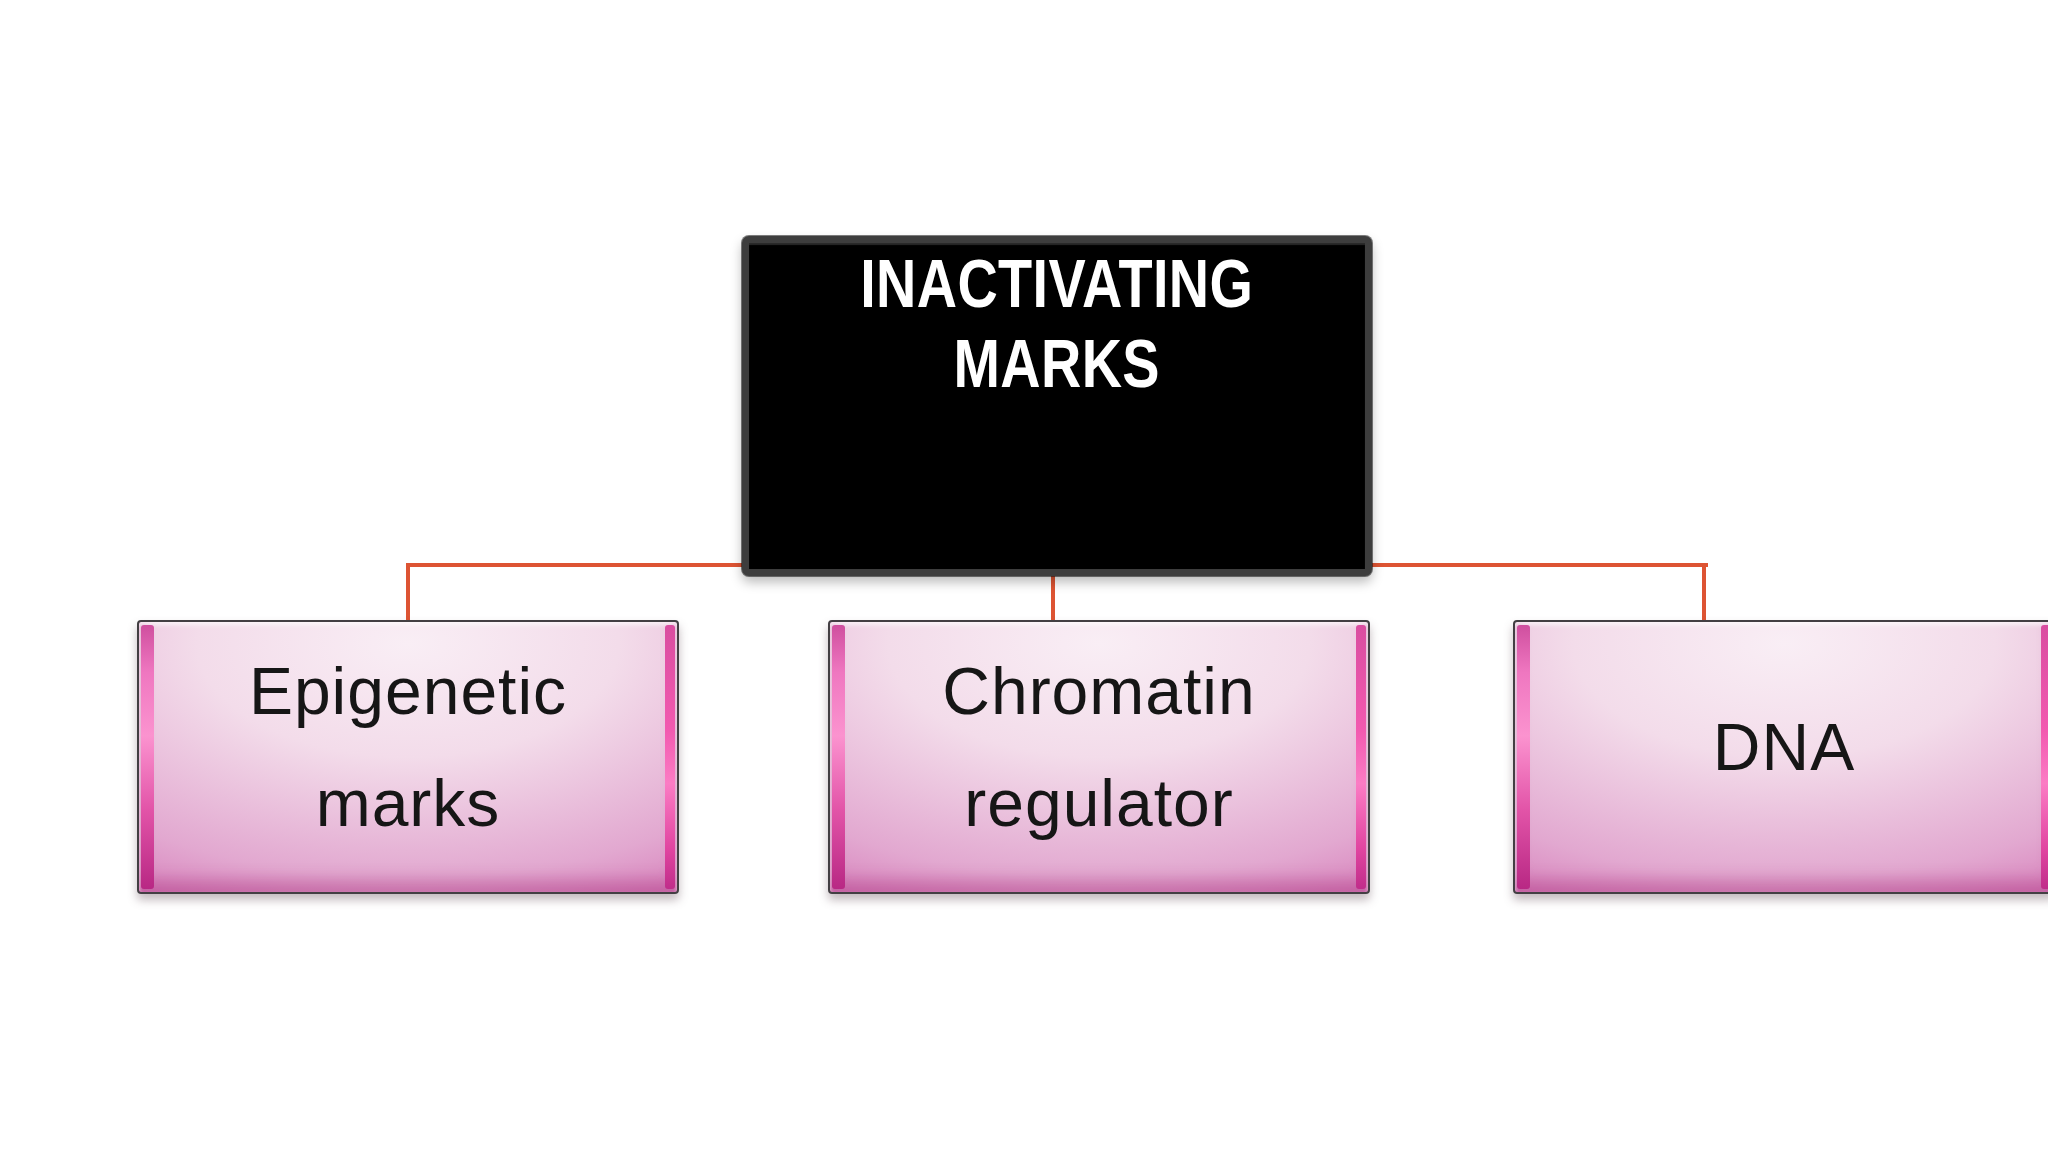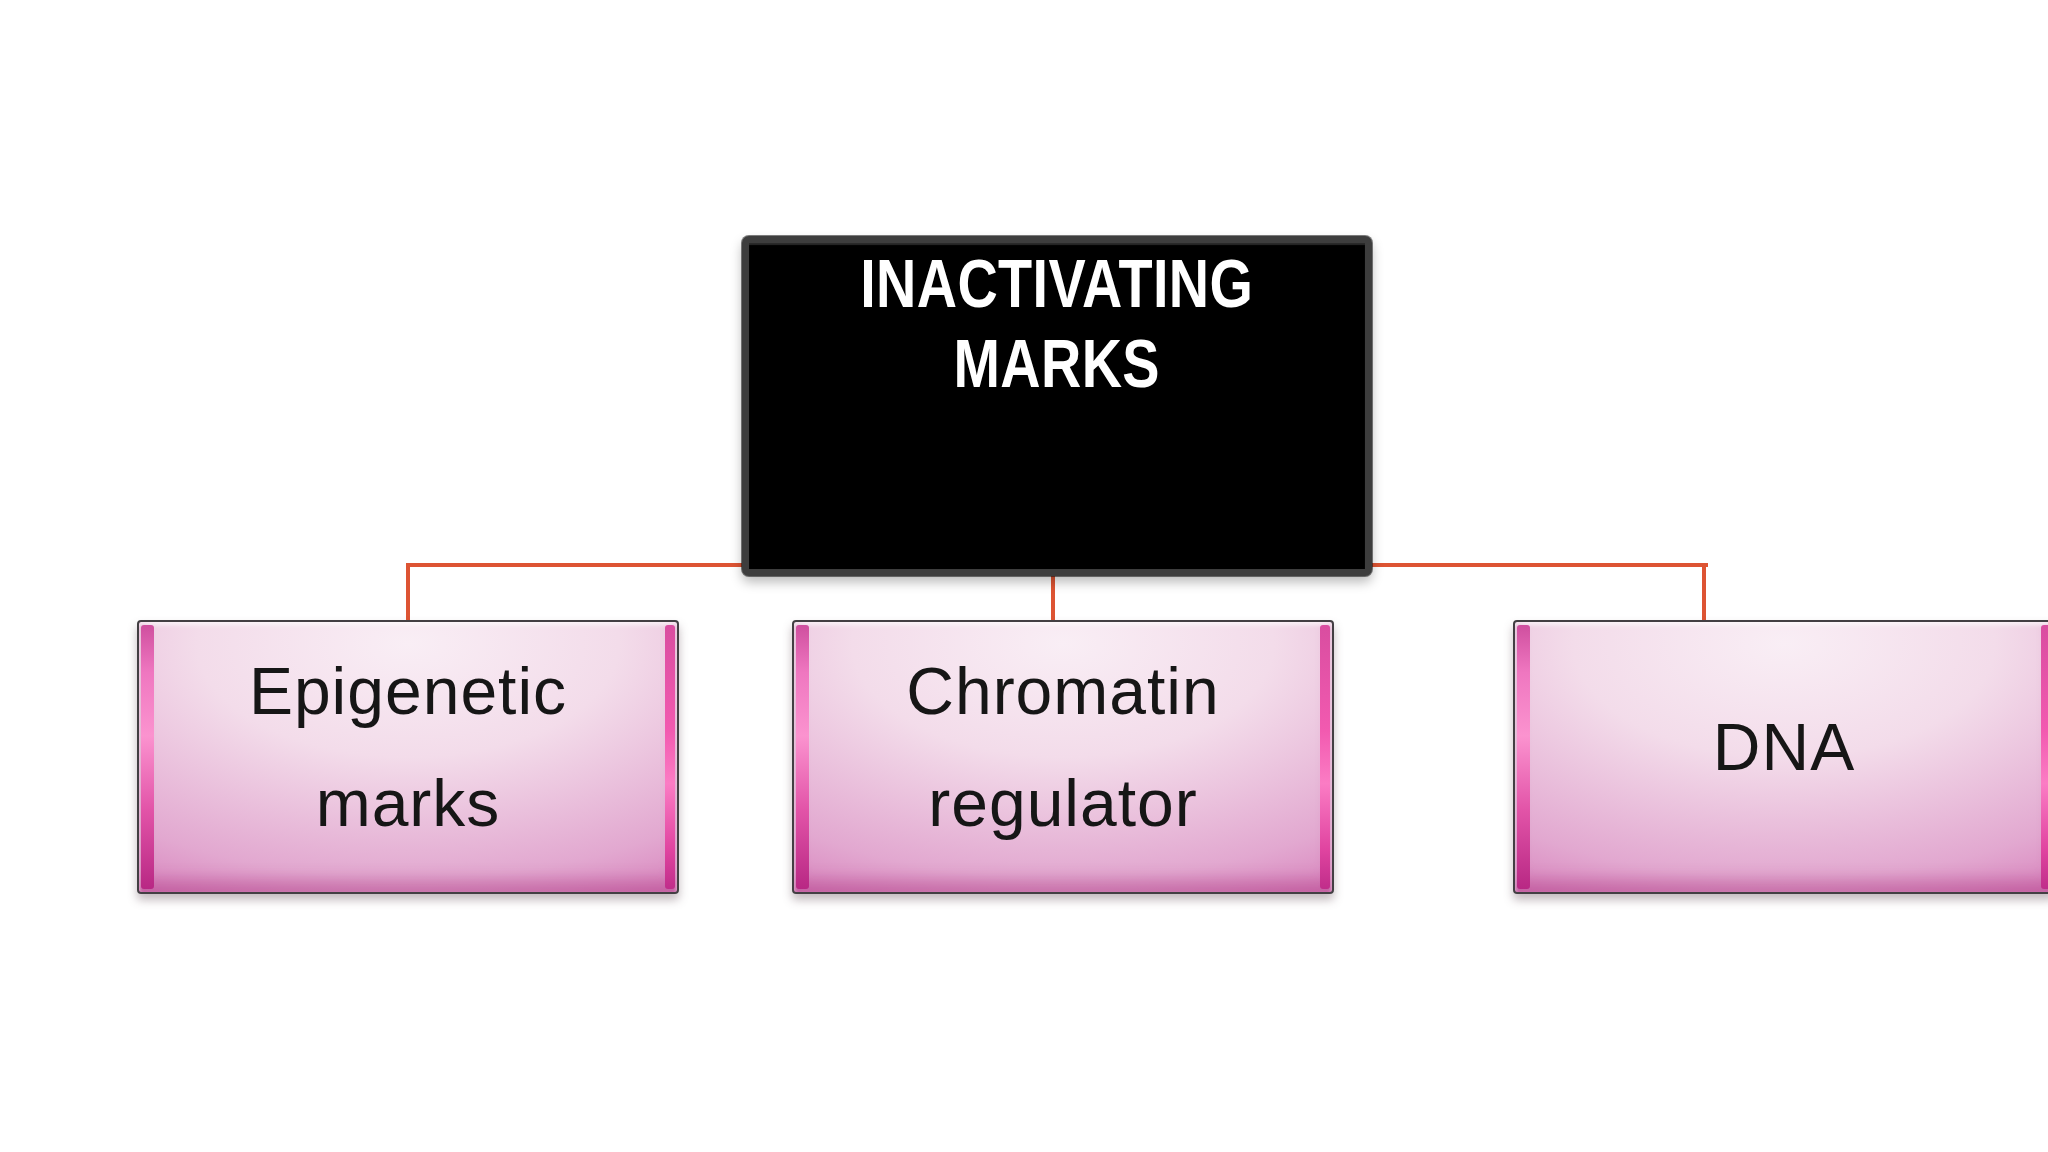--- a/index.html
+++ b/index.html
@@ -96,21 +96,21 @@
     content: "";
     position: absolute;
     right: 2px; top: 3px; bottom: 3px;
     width: 10px;
     border-radius: 3px;
     background: linear-gradient(180deg,
       #d94da0 0%, #f25ab0 40%, #fb7cc4 60%,
       #e044a0 85%, #c02d8a 100%);
   }
   .node-left  { left: 137px;  }
-  .node-mid   { left: 792px;  }
+  .node-mid   { left: 828px;  }
   .node-right { left: 1513px; }
 
   .node-text {
     position: relative;
     z-index: 3;
     font-size: 66px;
     line-height: 112px;
     letter-spacing: 1px;
     color: #161616;
     text-align: center;

